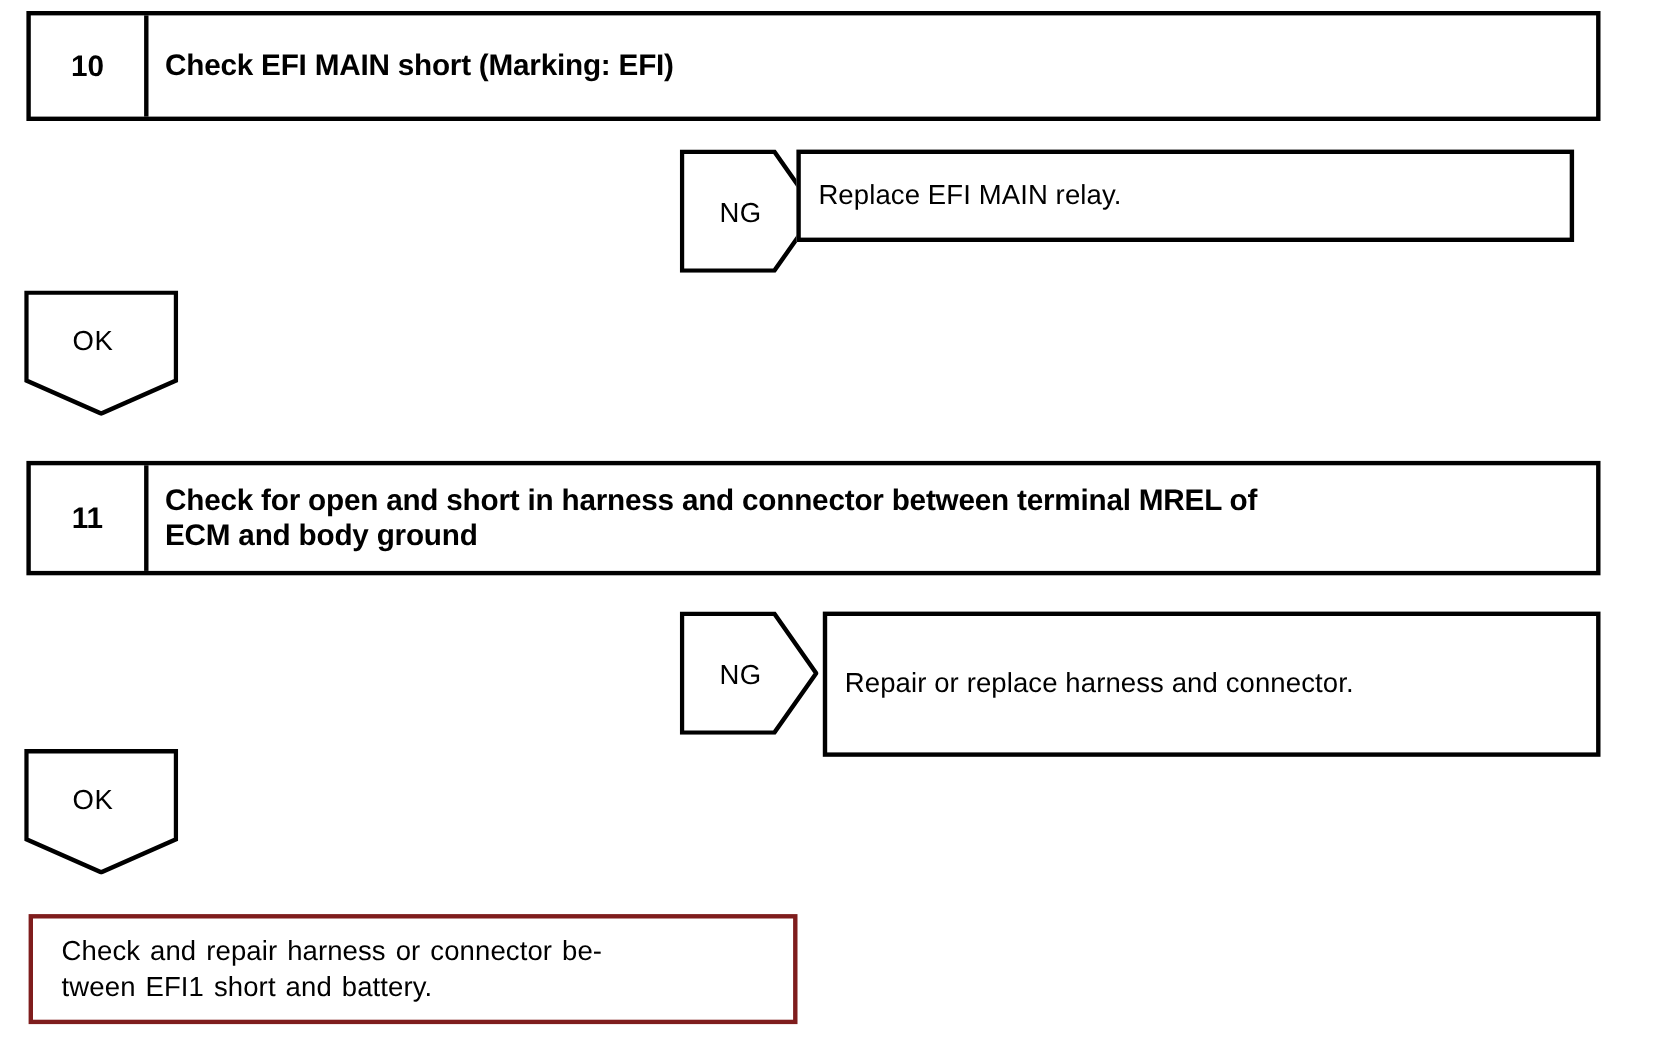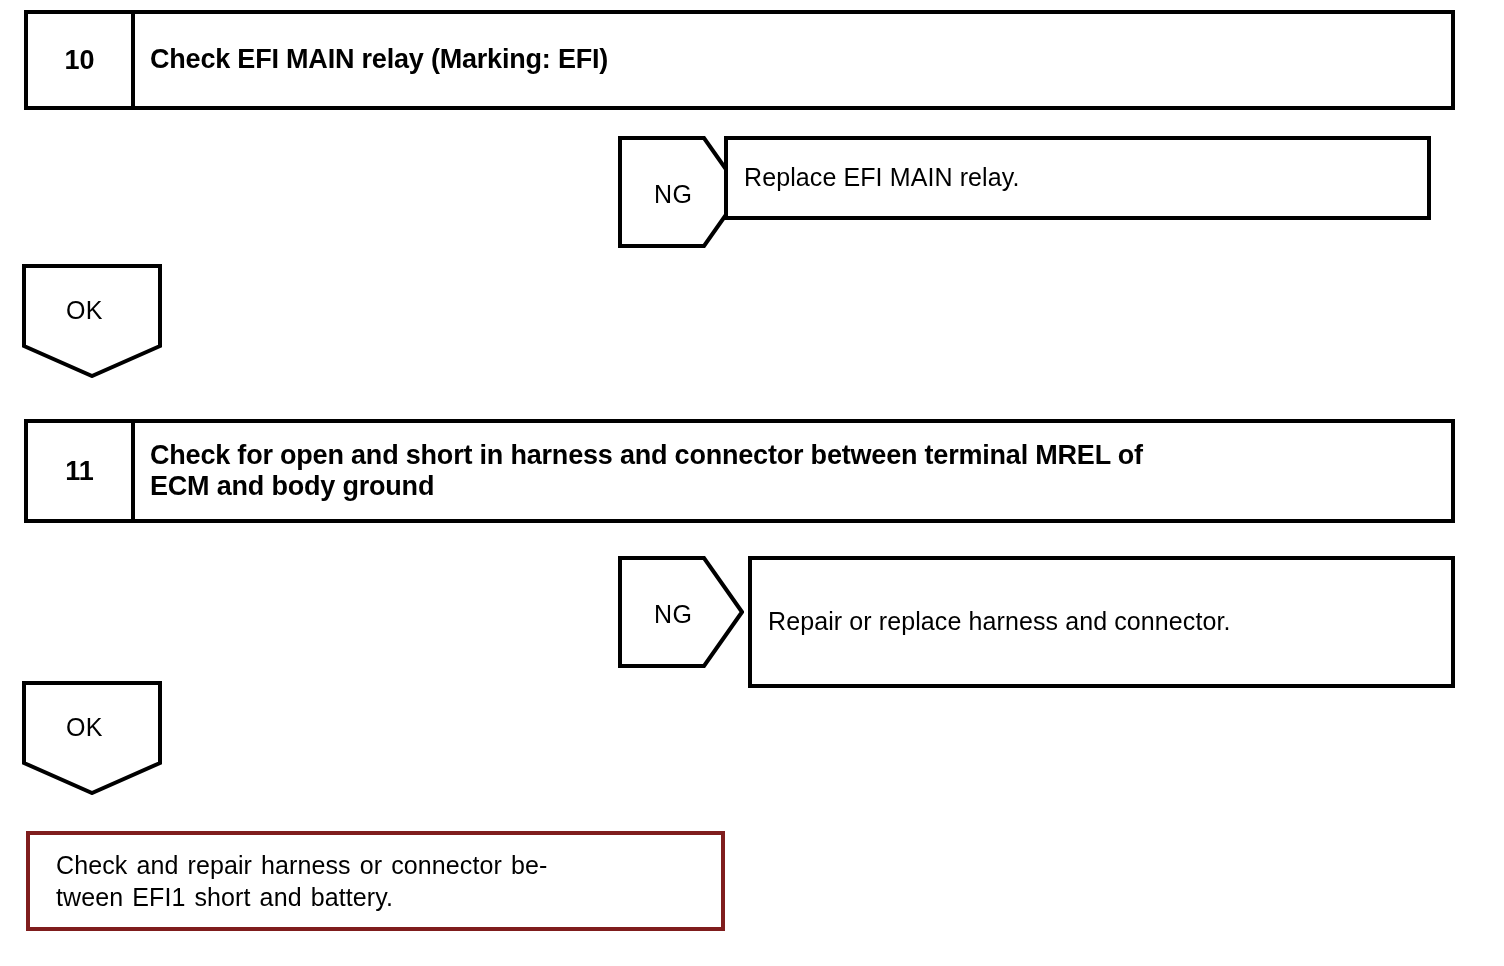--- a/index.html
+++ b/index.html
@@ -127,21 +127,21 @@
 </head>
 <body>
 
 <div id="canvas">
 
   <div class="step-box" style="left:24px; top:10px; width:1431px; height:100px;">
     <div class="step-num-cell">
       <span class="step-num">10</span>
     </div>
     <div class="step-text-cell">
-      <span class="step-text">Check EFI MAIN relay (Marking: EFI)</span>
+      <span class="step-text">Check EFI MAIN short (Marking: EFI)</span>
     </div>
   </div>
 
   <div class="ng-arrow" style="left:618px; top:136px; width:126px; height:112px;">
     <svg width="126" height="112" viewBox="0 0 126 112">
       <polygon points="2,2 86,2 124,56 86,110 2,110" fill="#ffffff" stroke="#000000" stroke-width="4" stroke-linejoin="miter"></polygon>
     </svg>
     <span class="ng-label" style="left:36px; top:46px;">NG</span>
   </div>
 

